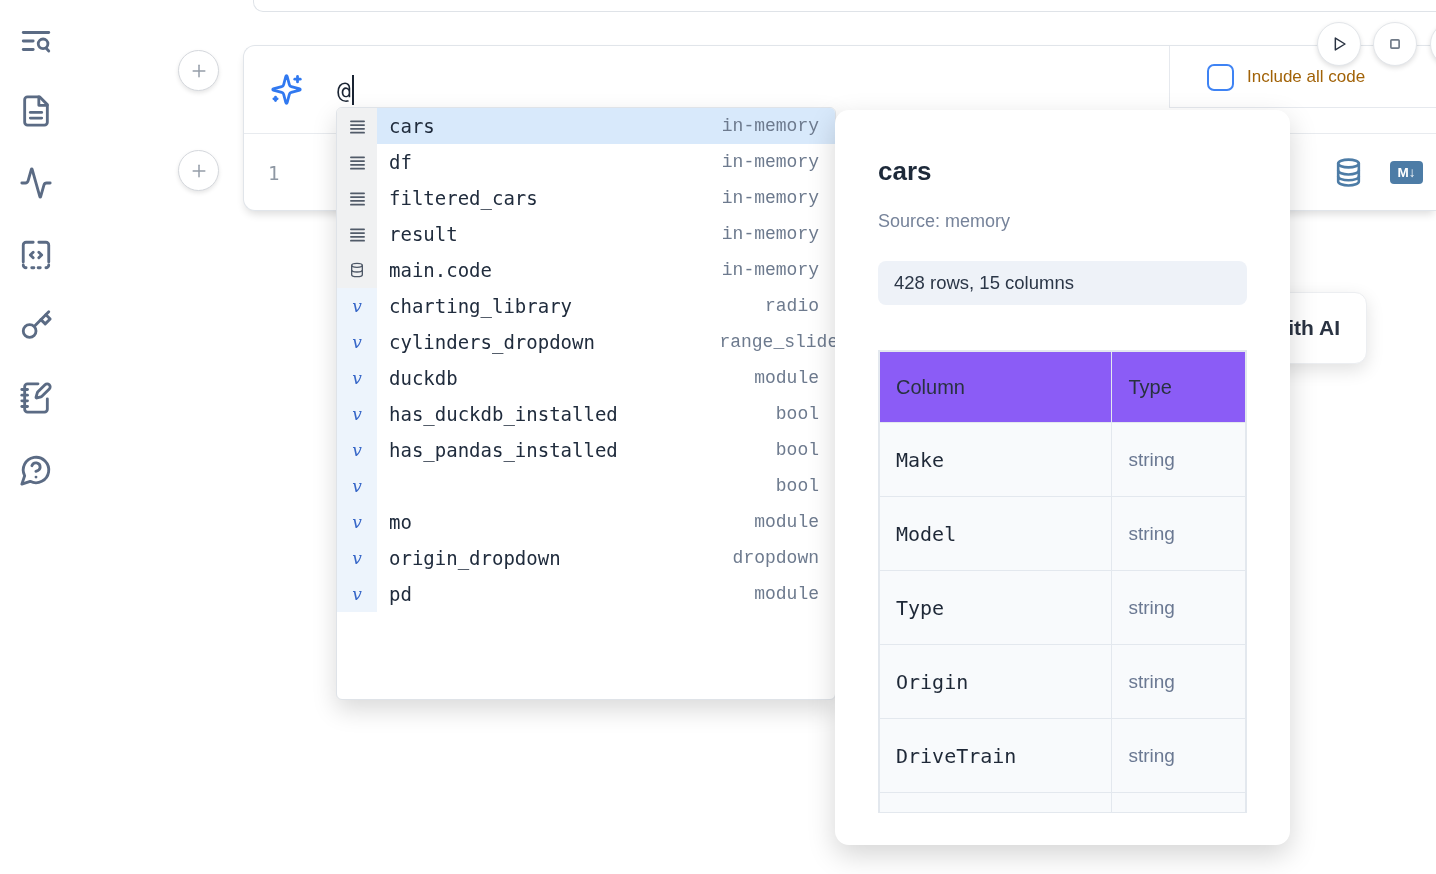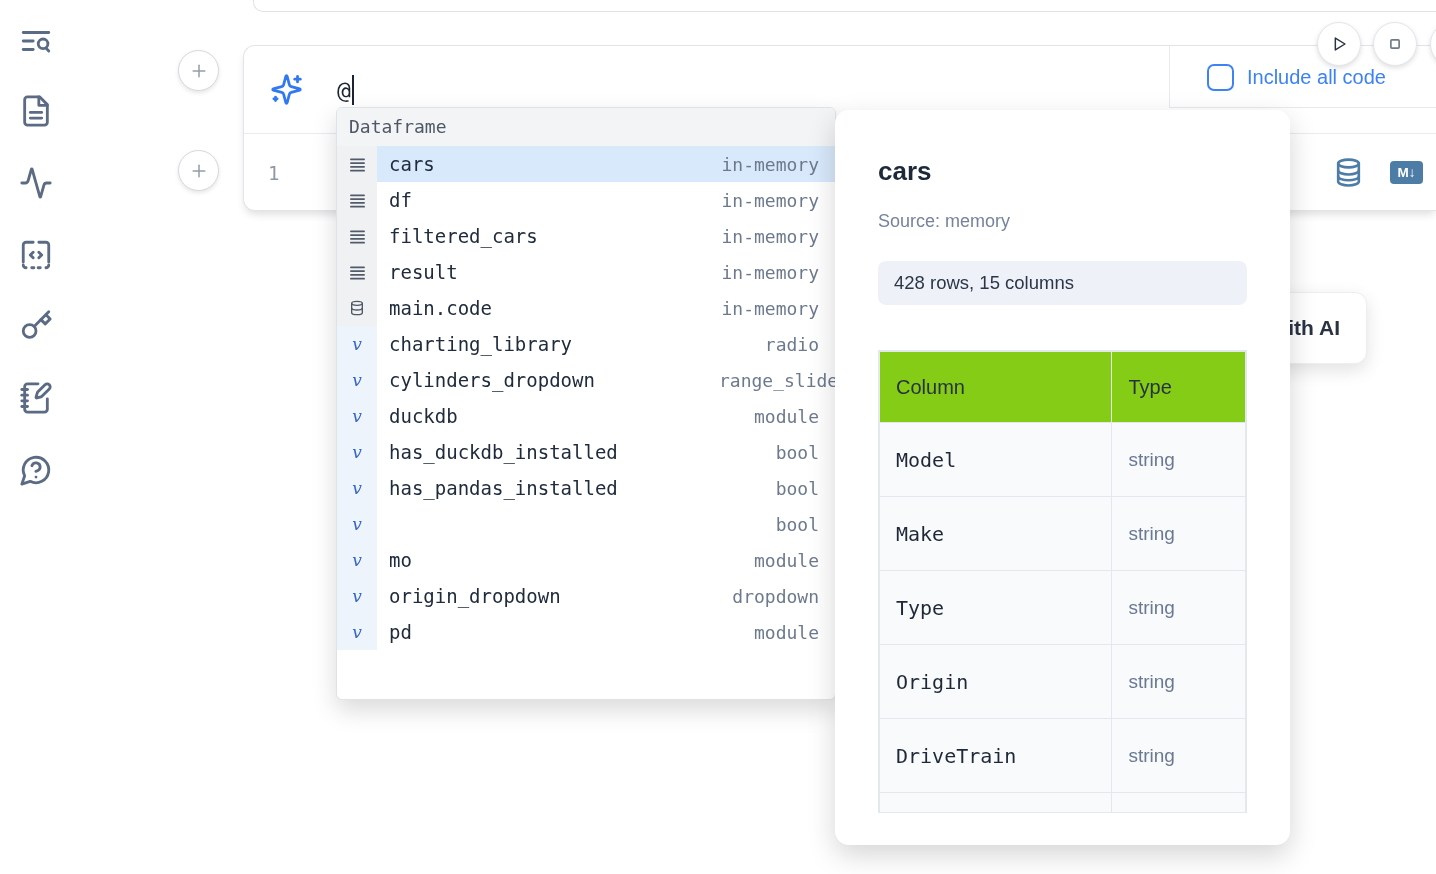--- a/index.html
+++ b/index.html
@@ -33,21 +33,21 @@
   .sparkle svg { width:33px; height:33px; }
   .ai-text { position:absolute; left:93px; top:27px; height:34px; display:flex; align-items:center;
     font-family:"DejaVu Sans Mono", monospace; font-size:23px; color:#1a2433; }
   .caret { display:inline-block; width:2px; height:30px; background:#1a2433; margin-left:1px; }
   .ai-divider { position:absolute; left:925px; top:0; width:1px; height:61px; background:#e6e9ee; }
   .ai-right-border { position:absolute; left:925px; right:0; top:61px; height:0;
     border-top:1px solid #e6e9ee; }
   .include-wrap { position:absolute; left:963px; top:17px; height:28px;
     display:flex; align-items:center; gap:13px; }
   .checkbox { width:27px; height:27px; border:2px solid #3e83f4; border-radius:7px; background:#fff; }
-  .include-label { font-size:20px; color:#3b82f6; }
+  .include-label { font-size:17px; color:#a16207; }
 
   .code-row { position:relative; height:77px; }
   .line-no { position:absolute; left:24px; top:0; height:77px; display:flex; align-items:center;
     font-family:"DejaVu Sans Mono", monospace; font-size:19px; color:#8e97a3; }
   .cell-tools { position:absolute; right:13px; top:0; height:77px;
     display:flex; align-items:center; gap:26px; }
   .db-icon-big { color:#4d7ca6; } .db-icon-big svg { width:31px; height:31px; }
   .md-badge { min-width:33px; height:23px; background:#4d7ca6; border-radius:4px; color:#fff;
     font-weight:bold; font-size:13.5px; display:flex; align-items:center; justify-content:center;
     letter-spacing:0; padding:0 3px; }
@@ -66,21 +66,21 @@
     font-family:"DejaVu Sans Mono", monospace; font-size:18px; padding-left:12px; }
   .ac-row { height:36px; display:flex; align-items:stretch; }
   .ac-gutter { flex:0 0 40px; background:#f0f1f2; display:flex; align-items:center;
     justify-content:center; color:#515b69; }
   .ac-gutter.var { background:#edf4fc; }
   .ac-content { flex:1; display:flex; align-items:center; min-width:0;
     font-family:"DejaVu Sans Mono", monospace; }
   .ac-row.selected .ac-content { background:#d8e9fb; }
   .ac-name { padding-left:12px; font-size:19px; color:#202c3d; white-space:nowrap; }
   .ac-spacer { flex:1; }
-  .ac-type { padding-right:16px; font-size:18px; color:#6d7a8e; white-space:nowrap; }
+  .ac-type { padding-right:16px; font-size:18px; color:#6d7a8e; white-space:nowrap;font-family:Liberation Mono, monospace; }
   .ac-type.overflow { margin-right:-30px; }
   .v-glyph { font-family:"DejaVu Serif", serif; font-style:italic; font-size:17px; color:#3767c8; }
 
   
   .ai-card { position:absolute; left:1040px; top:292px; width:327px; height:72px;
     background:#fff; border-radius:12px; border:1px solid #eceef1;
     box-shadow:0 6px 18px rgba(0,0,0,.12); z-index:5;
     display:flex; align-items:center; justify-content:flex-end; padding-right:26px;
     font-weight:bold; font-size:21px; color:#2a3342; }
 
@@ -89,21 +89,21 @@
     background:#fff; border-radius:14px; box-shadow:0 10px 28px rgba(0,0,0,.17);
     z-index:20; padding:46px 43px 0 43px; }
   .panel-title { font-size:26px; font-weight:bold; color:#1d2939; }
   .panel-source { margin-top:24px; font-size:18px; color:#76839a; }
   .panel-badge { margin-top:29px; height:44px; background:#eef2f8; border-radius:8px;
     display:flex; align-items:center; padding-left:16px; font-size:18.5px; color:#2b3647; }
   .ptable-wrap { margin-top:45px; height:463px; overflow:hidden;
     border:1px solid #e3e8ee; }
   table.ptable { width:100%; border-collapse:collapse; table-layout:fixed; }
   .ptable col.c1 { width:63.5%; } .ptable col.c2 { width:36.5%; }
-  .ptable th { height:71px; background:#84cc16; border:1px solid #e3e8ee;
+  .ptable th { height:71px; background:#8b5cf6; border:1px solid #e3e8ee;
     font-weight:normal; font-size:20px; color:#28323f; text-align:left; padding-left:16px; }
   .ptable td { height:74px; background:#f8fafc; border:1px solid #e3e8ee; padding-left:16px; }
   .ptable td.cname { font-family:"DejaVu Sans Mono", monospace; font-size:20px; color:#1e2837; }
   .ptable td.ctype { font-size:19px; color:#6a7892; }
 </style>
 </head>
 <body>
 
 <div class="stage">
 
@@ -232,21 +232,20 @@
       </svg>
   </div>
   <div class="round-btn" style="left:1430px"></div>
 
   <div class="ai-card">
     <span>Generate with AI</span>
   </div>
 
   <div class="dropdown">
     <div id="ac-list">
-        <div class="ac-header">Dataframe</div>
         <div class="ac-row selected">
           <div class="ac-gutter">
             <svg width="17" height="17" viewBox="0 0 18 18" stroke="#515b69" stroke-width="1.8" stroke-linecap="round">
               <path d="M2 3.5h14M2 7.5h14M2 11.5h14M2 15.5h14"></path>
             </svg>
           </div>
           <div class="ac-content">
             <span class="ac-name">cars</span>
             <span class="ac-spacer"></span>
             <span class="ac-type">in-memory</span>
@@ -405,28 +404,28 @@
             <col class="c2">
           </colgroup>
         <thead>
           <tr>
             <th>Column</th>
             <th>Type</th>
           </tr>
         </thead>
         <tbody id="ptable-body">
             <tr>
+              <td class="cname">Make</td>
+              <td class="ctype">string</td>
+            </tr>
+            <tr>
               <td class="cname">Model</td>
               <td class="ctype">string</td>
             </tr>
             <tr>
-              <td class="cname">Make</td>
-              <td class="ctype">string</td>
-            </tr>
-            <tr>
               <td class="cname">Type</td>
               <td class="ctype">string</td>
             </tr>
             <tr>
               <td class="cname">Origin</td>
               <td class="ctype">string</td>
             </tr>
             <tr>
               <td class="cname">DriveTrain</td>
               <td class="ctype">string</td>

